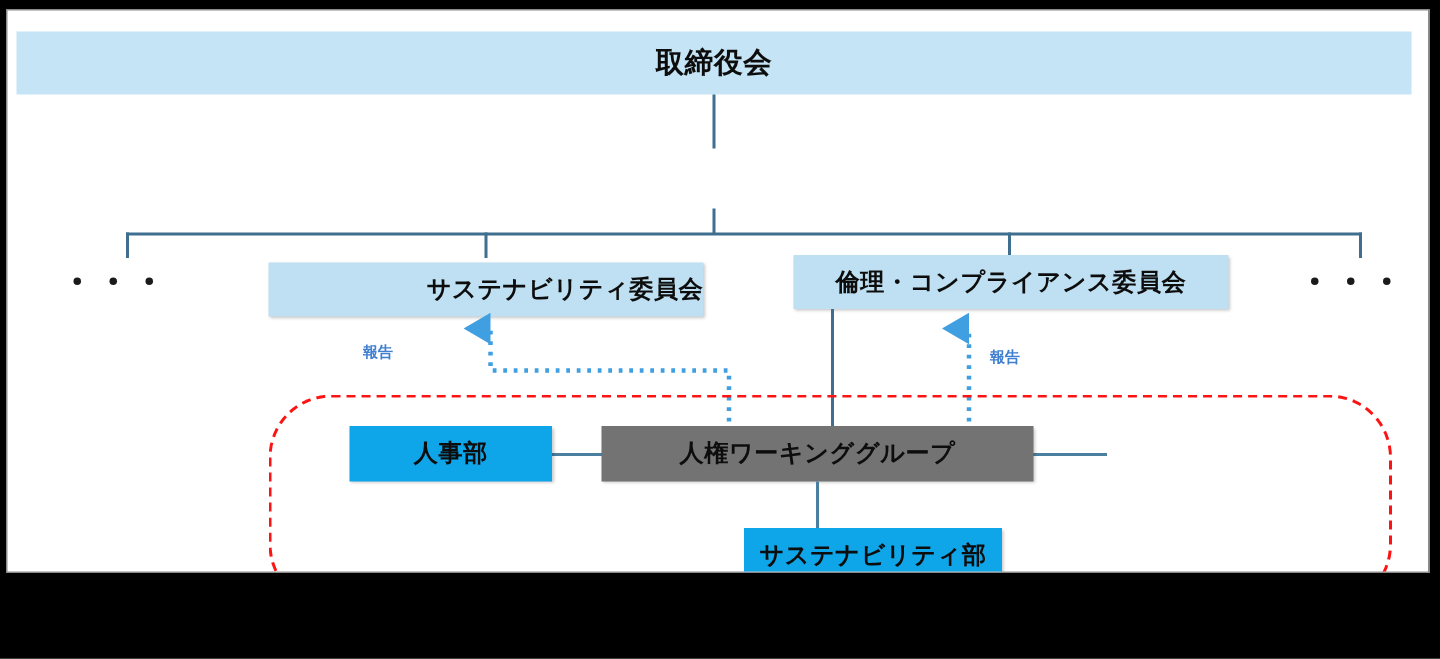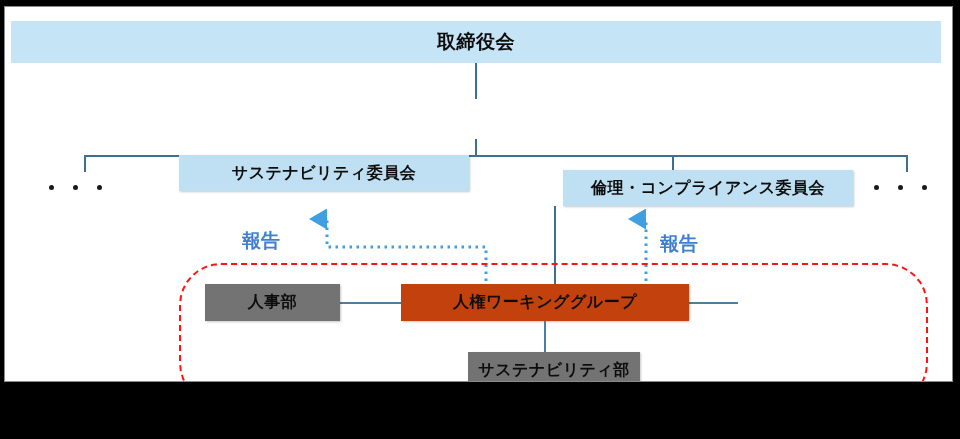--- a/index.html
+++ b/index.html
@@ -16,35 +16,35 @@
 
   
   .box{
     position:absolute;box-sizing:border-box;
     display:flex;align-items:center;justify-content:center;
     color:#0d0d0d;font-weight:bold;letter-spacing:.5px;
     white-space:nowrap;text-align:center;
   }
   .bar{ background:#c5e4f5; font-size:19px; }
   .cmte{ background:#bfe0f2; font-size:16px; box-shadow:1px 1px 2px rgba(0,0,0,.22); }
-  .wg{ background:#c2410c; font-size:16px; box-shadow:1px 1px 2px rgba(0,0,0,.22); }
-  .dept{ background:#737373; font-size:16px; box-shadow:1px 1px 2px rgba(0,0,0,.22); }
+  .wg{ background:#737373; font-size:16px; box-shadow:1px 1px 2px rgba(0,0,0,.22); }
+  .dept{ background:#0ea5e9; font-size:16px; box-shadow:1px 1px 2px rgba(0,0,0,.22);margin-left:28px; }
 
   
   .vline{position:absolute;width:2px;background:#3f6f8f;}
   .hline{position:absolute;height:2px;background:#3f6f8f;}
   .hlink{position:absolute;height:2px;background:#4a7fa0;}
 
   
   .dots{position:absolute;display:flex;gap:19px;align-items:center;}
   .dots i{display:block;width:5px;height:5px;border-radius:50%;background:#1a1a1a;}
 
   
   .rep-label{
-    position:absolute;color:#3f7fd0;font-size:19px;font-weight:bold;
+    position:absolute;color:#3f7fd0;font-size:10px;font-weight:bold;
     white-space:nowrap;
   }
   svg.ov{position:absolute;left:0;top:0;width:947px;height:421px;overflow:visible;}
 
   
   .redzone{
     position:absolute;box-sizing:border-box;
     border:2px dashed #fc1414;border-radius:42px;
   }
 </style>
@@ -72,25 +72,25 @@
       <i></i>
         <i></i>
         <i></i>
     </div>
     <div class="dots" style="left:869px;top:178px;">
       <i></i>
         <i></i>
         <i></i>
     </div>
 
-    <div class="box cmte" style="left:174px;top:148px;width:290px;height:36px;">
+    <div class="box cmte" style="left:174px;top:168px;width:290px;height:36px;justify-content:flex-end;">
       <span>サステナビリティ委員会</span>
     </div>
 
-    <div class="box cmte" style="left:524px;top:163px;width:290px;height:36px;margin-left:34px;">
+    <div class="box cmte" style="left:524px;top:163px;width:290px;height:36px;">
       <span>倫理・コンプライアンス委員会</span>
     </div>
 
     <div class="vline" style="left:549px;top:199px;height:80px;"></div>
 
     <svg class="ov" viewBox="0 0 947 421">
       <defs>
         <marker id="ah" markerWidth="7" markerHeight="7" refX="3.5" refY="6" orient="auto" markerUnits="strokeWidth">
           <path d="M3.5,0 L7,6 L0,6 Z" fill="#3f9fe0"></path>
         </marker>

